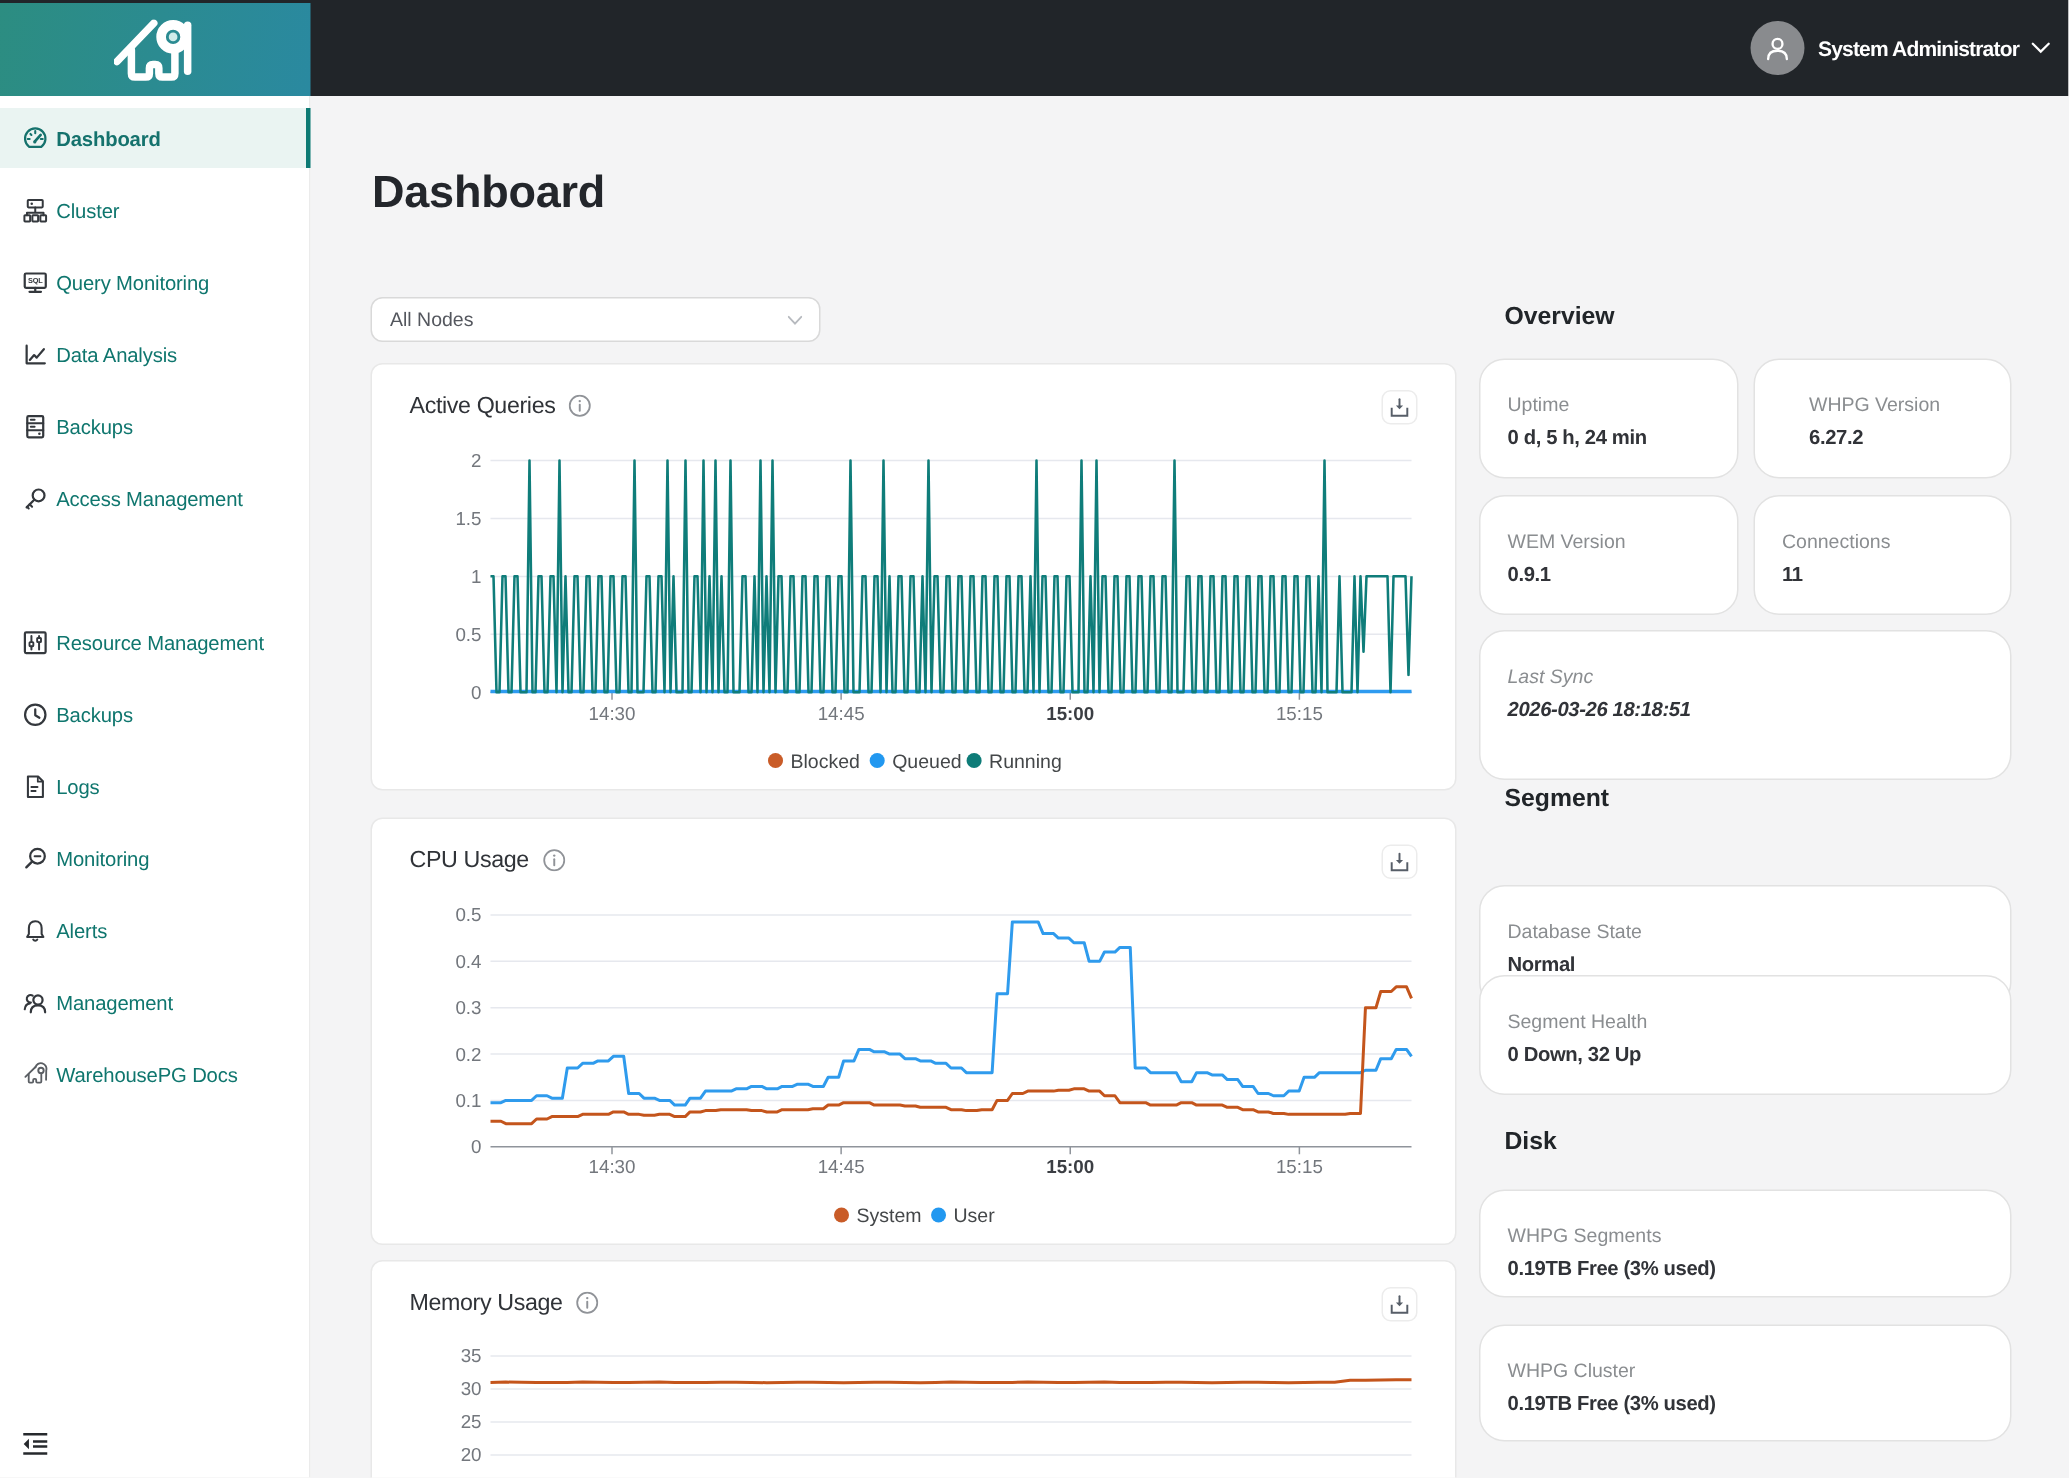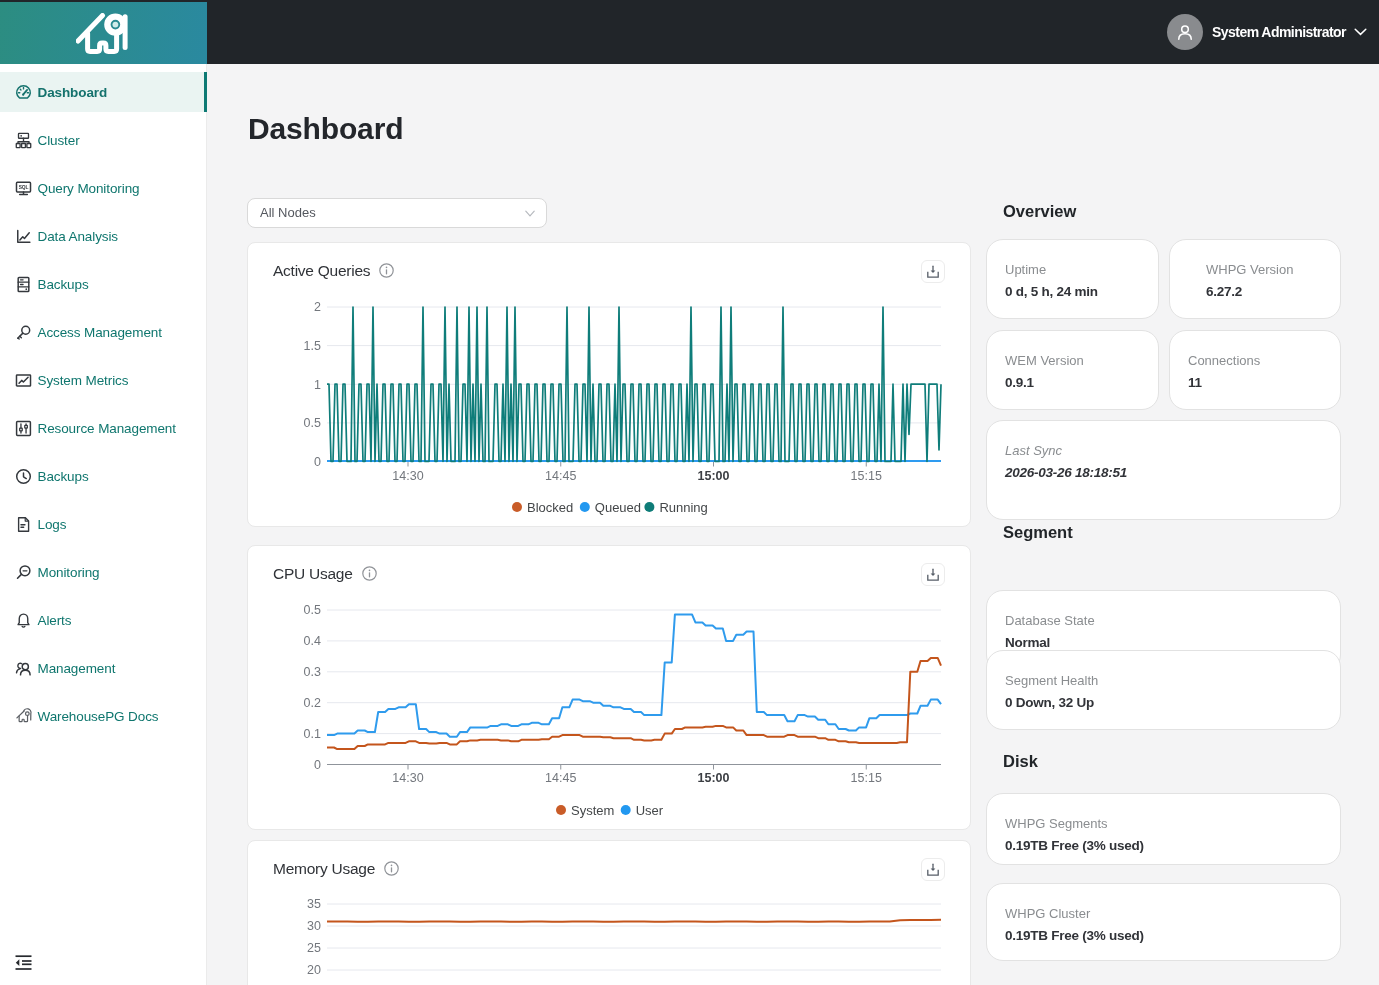--- a/index.html
+++ b/index.html
@@ -104,27 +104,20 @@
       <span>Backups</span>
     </div>
 <div class="mi" style="top:248px">
       <svg width="17" height="17" viewBox="0 0 16 16" fill="none" stroke="#34383d" stroke-width="1.25" stroke-linecap="round" stroke-linejoin="round">
         <circle cx="10.1" cy="5.9" r="3.7" stroke-width="1.4"></circle>
         <path d="M7.4,8.6 L2.6,13.4" stroke-width="1.4"></path>
         <path d="M4.5,11.5 L6,13 M2.9,13.1 L3.9,14.1" stroke-width="1.3"></path>
       </svg>
       <span>Access Management</span>
     </div>
-<div class="mi" style="top:296px">
-      <svg width="17" height="17" viewBox="0 0 16 16" fill="none" stroke="#34383d" stroke-width="1.25" stroke-linecap="round" stroke-linejoin="round">
-        <rect x="1.4" y="2.8" width="13.2" height="10.4" rx="0.6" stroke-width="1.4"></rect>
-        <path d="M3.8,10.6 L6.3,7.9 L7.9,9.4 L12.3,4.9" stroke-width="1.4"></path>
-      </svg>
-      <span>System Metrics</span>
-    </div>
 <div class="mi" style="top:344px">
       <svg width="17" height="17" viewBox="0 0 16 16" fill="none" stroke="#34383d" stroke-width="1.25" stroke-linecap="round" stroke-linejoin="round">
         <rect x="1.5" y="1.5" width="13" height="13" rx="0.8" stroke-width="1.4"></rect>
         <path d="M5.6,3.8 V7.6 M5.6,10.4 V12.2 M10.4,3.8 V5 M10.4,7.8 V12.2"></path>
         <rect x="4.4" y="7.6" width="2.4" height="2.6" rx="0.4" stroke-width="1.2"></rect>
         <rect x="9.2" y="5" width="2.4" height="2.6" rx="0.4" stroke-width="1.2"></rect>
       </svg>
       <span>Resource Management</span>
     </div>
 <div class="mi" style="top:392px">

